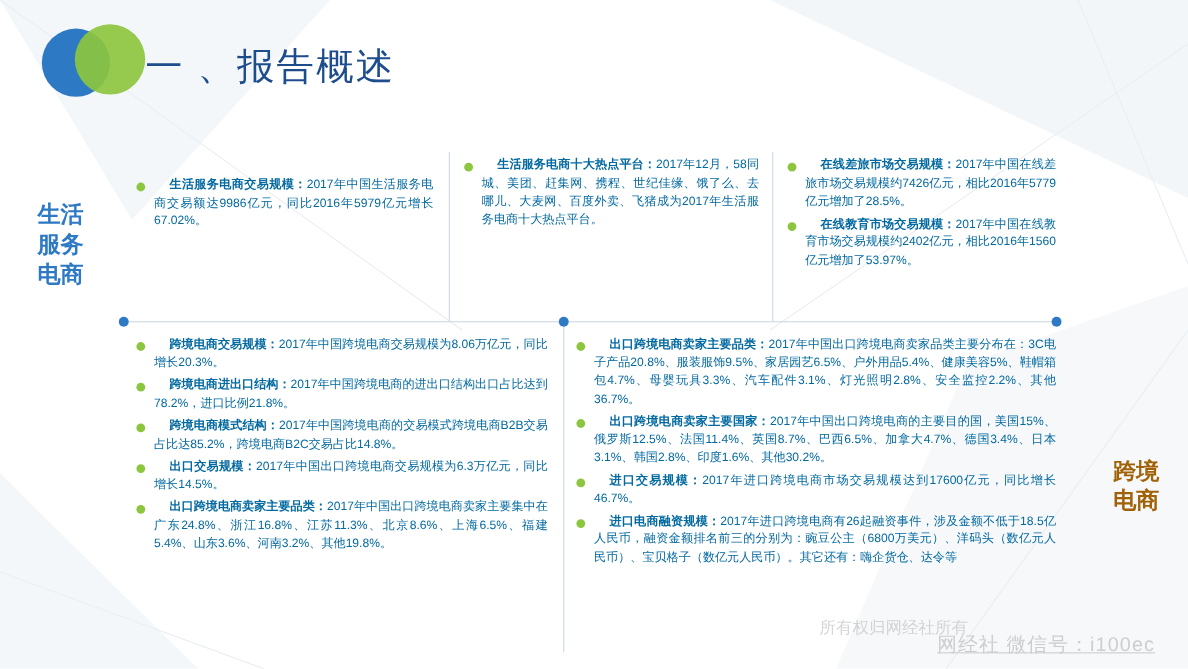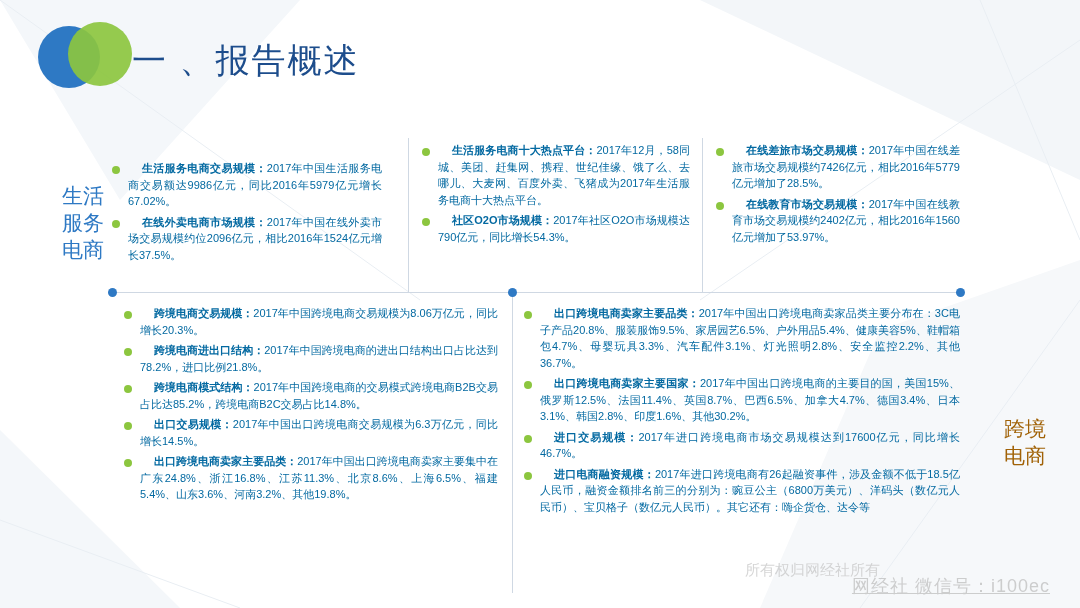--- a/index.html
+++ b/index.html
@@ -73,24 +73,24 @@
     font-weight: bold;
     color: #2e79c4;
     letter-spacing: 1px;
   }
 
   
   .side-label {
     position: absolute;
     width: 58px;
     font-size: 21px;
-    font-weight: normal;
+    font-weight: bold;
     color: #2e79c4;
     line-height: 1.28;
-    margin-left: 36px;
+    text-align: center;
   }
   .side-left {
     left: 26px;
     top: 183px;
   }
   .side-right {
     right: 18px;
     top: 416px;
     color: #a16207;
   }
@@ -220,39 +220,31 @@
 
   <div class="divider-h"></div>
   <div class="divider-v1"></div>
   <div class="divider-v2"></div>
   <div class="divider-v3"></div>
 
   <div class="dot-node" style="left:108px; top:288px;"></div>
   <div class="dot-node" style="left:508px; top:288px;"></div>
   <div class="dot-node" style="left:956px; top:288px;"></div>
 
-  <div class="col" style="left:112px; top:160px; width:270px;">
+  <div class="col" style="left:124px; top:160px; width:270px;">
     <div class="bullet indent-first">
       <span class="dot"></span>
       <b class="lead">生活服务电商交易规模：</b><span>2017年中国生活服务电商交易额达9986亿元，同比2016年5979亿元增长67.02%。</span>
     </div>
-    <div class="bullet indent-first">
-      <span class="dot"></span>
-      <b class="lead">在线外卖电商市场规模：</b><span>2017年中国在线外卖市场交易规模约位2096亿元，相比2016年1524亿元增长37.5%。</span>
-    </div>
   </div>
 
   <div class="col" style="left:422px; top:142px; width:268px;">
     <div class="bullet indent-first">
       <span class="dot"></span>
       <b class="lead">生活服务电商十大热点平台：</b><span>2017年12月，58同城、美团、赶集网、携程、世纪佳缘、饿了么、去哪儿、大麦网、百度外卖、飞猪成为2017年生活服务电商十大热点平台。</span>
-    </div>
-    <div class="bullet indent-first">
-      <span class="dot"></span>
-      <b class="lead">社区O2O市场规模：</b><span>2017年社区O2O市场规模达790亿元，同比增长54.3%。</span>
     </div>
   </div>
 
   <div class="col" style="left:716px; top:142px; width:244px;">
     <div class="bullet indent-first">
       <span class="dot"></span>
       <b class="lead">在线差旅市场交易规模：</b><span>2017年中国在线差旅市场交易规模约7426亿元，相比2016年5779亿元增加了28.5%。</span>
     </div>
     <div class="bullet indent-first">
       <span class="dot"></span>

